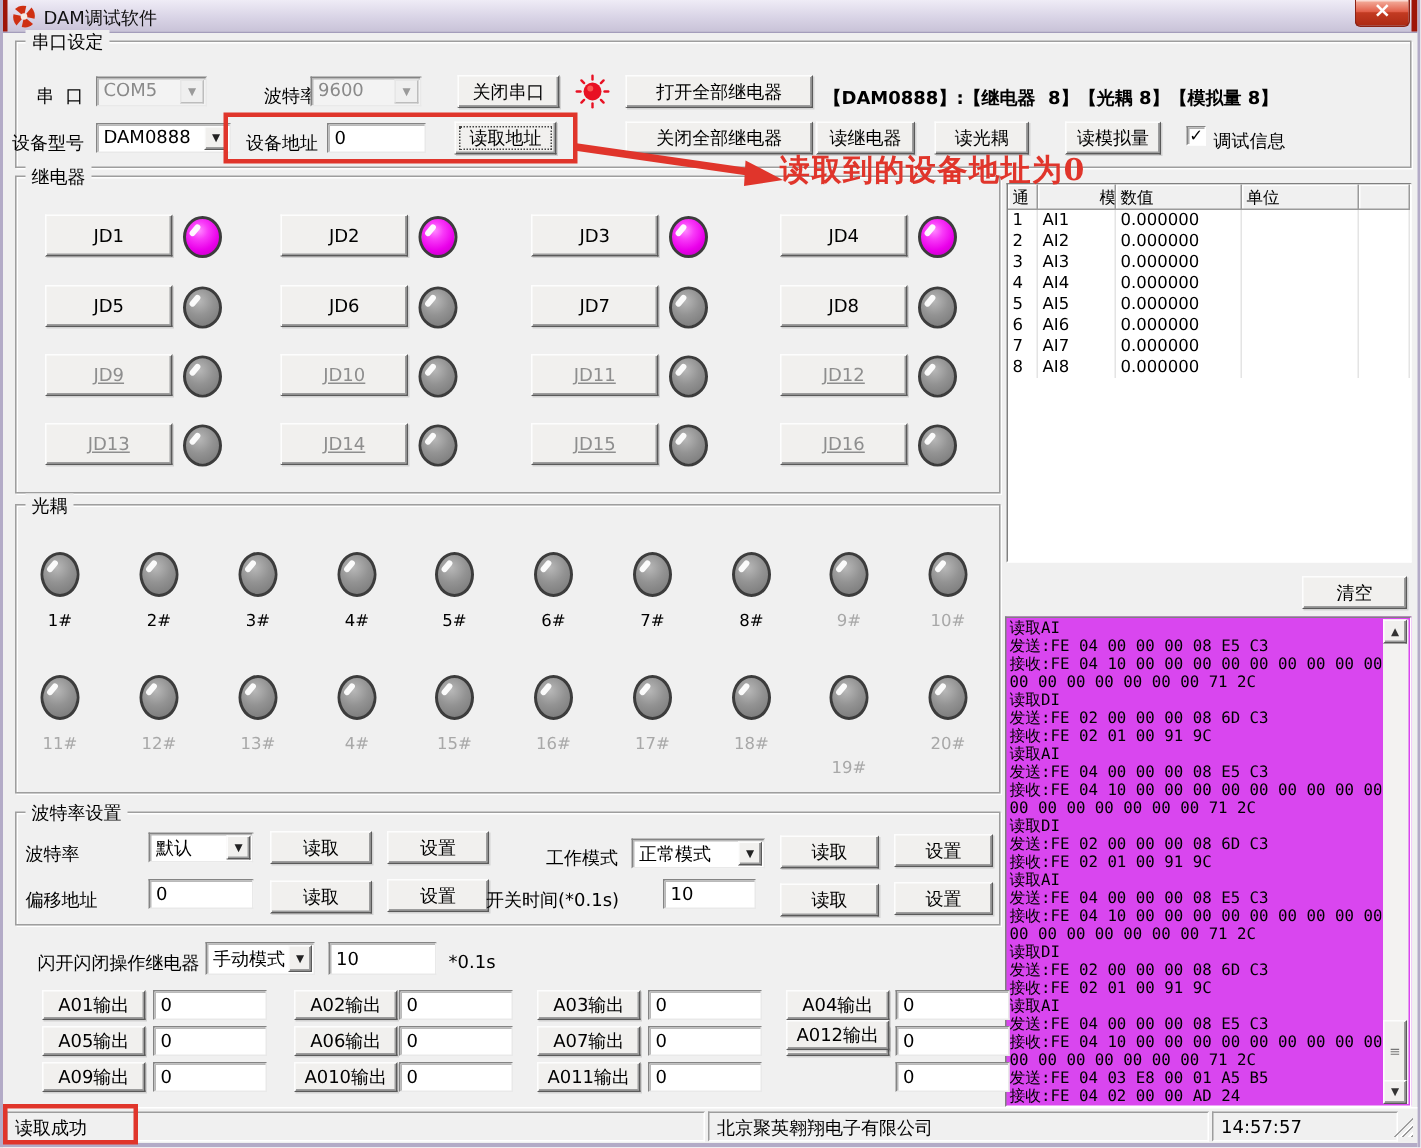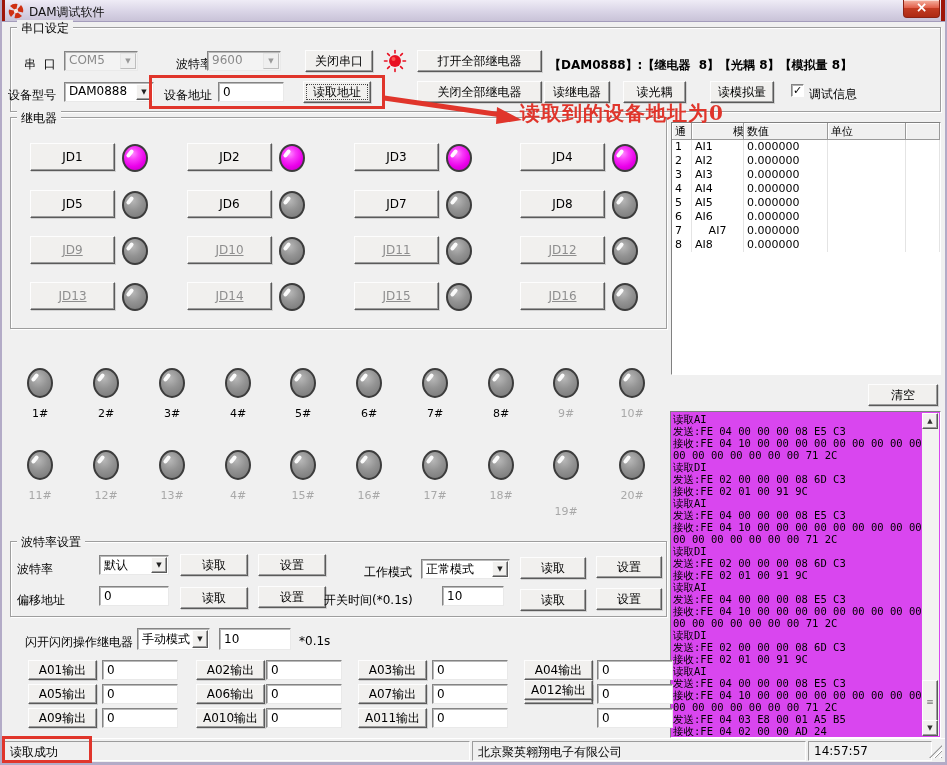--- a/index.html
+++ b/index.html
@@ -152,20 +152,23 @@
   <button class="btn" style="left:542px;top:81px;width:66px;height:22px;">读继电器</button>
   <button class="btn" style="left:621px;top:81px;width:63px;height:22px;">读光耦</button>
   <button class="btn" style="left:708px;top:81px;width:64px;height:22px;">读模拟量</button>
   <span class="checkbox" style="left:789px;top:84px;"><span>✓</span></span>
   <span class="lbl" style="left:807px;top:86px;">调试信息</span>
 
   <div class="groupbox" style="left:8px;top:117px;width:657px;height:212px;">
     <span class="glabel">继电器</span>
   </div>
 
+  <div class="groupbox" style="left:8px;top:336px;width:657px;height:193px;">
+    <span class="glabel">光耦</span>
+  </div>
 
   <div class="table">
     <div class="thead" id="analog-head">
         <div class="th" style="width: 20px;">通</div>
         <div class="th" style="width: 52px; padding-left: 41px;">模拟量</div>
         <div class="th" style="width: 84px;">数值</div>
         <div class="th" style="width: 78px;">单位</div>
         <div class="th" style="flex: 1 1 0%;"></div>
       </div>
     <div id="analog-body">
@@ -206,21 +209,21 @@
         </div>
         <div class="trow">
           <div class="td" style="width: 20px;">6</div>
           <div class="td" style="width: 52px;">AI6</div>
           <div class="td" style="width: 84px;">0.000000</div>
           <div class="td" style="width: 78px;"></div>
           <div class="td" style="flex: 1 1 0%;"></div>
         </div>
         <div class="trow">
           <div class="td" style="width: 20px;">7</div>
-          <div class="td" style="width: 52px; text-align: center;">AI7</div>
+          <div class="td" style="width: 52px;">AI7</div>
           <div class="td" style="width: 84px;">0.000000</div>
           <div class="td" style="width: 78px;"></div>
           <div class="td" style="flex: 1 1 0%;"></div>
         </div>
         <div class="trow">
           <div class="td" style="width: 20px;">8</div>
           <div class="td" style="width: 52px;">AI8</div>
           <div class="td" style="width: 84px;">0.000000</div>
           <div class="td" style="width: 78px;"></div>
           <div class="td" style="flex: 1 1 0%;"></div>

